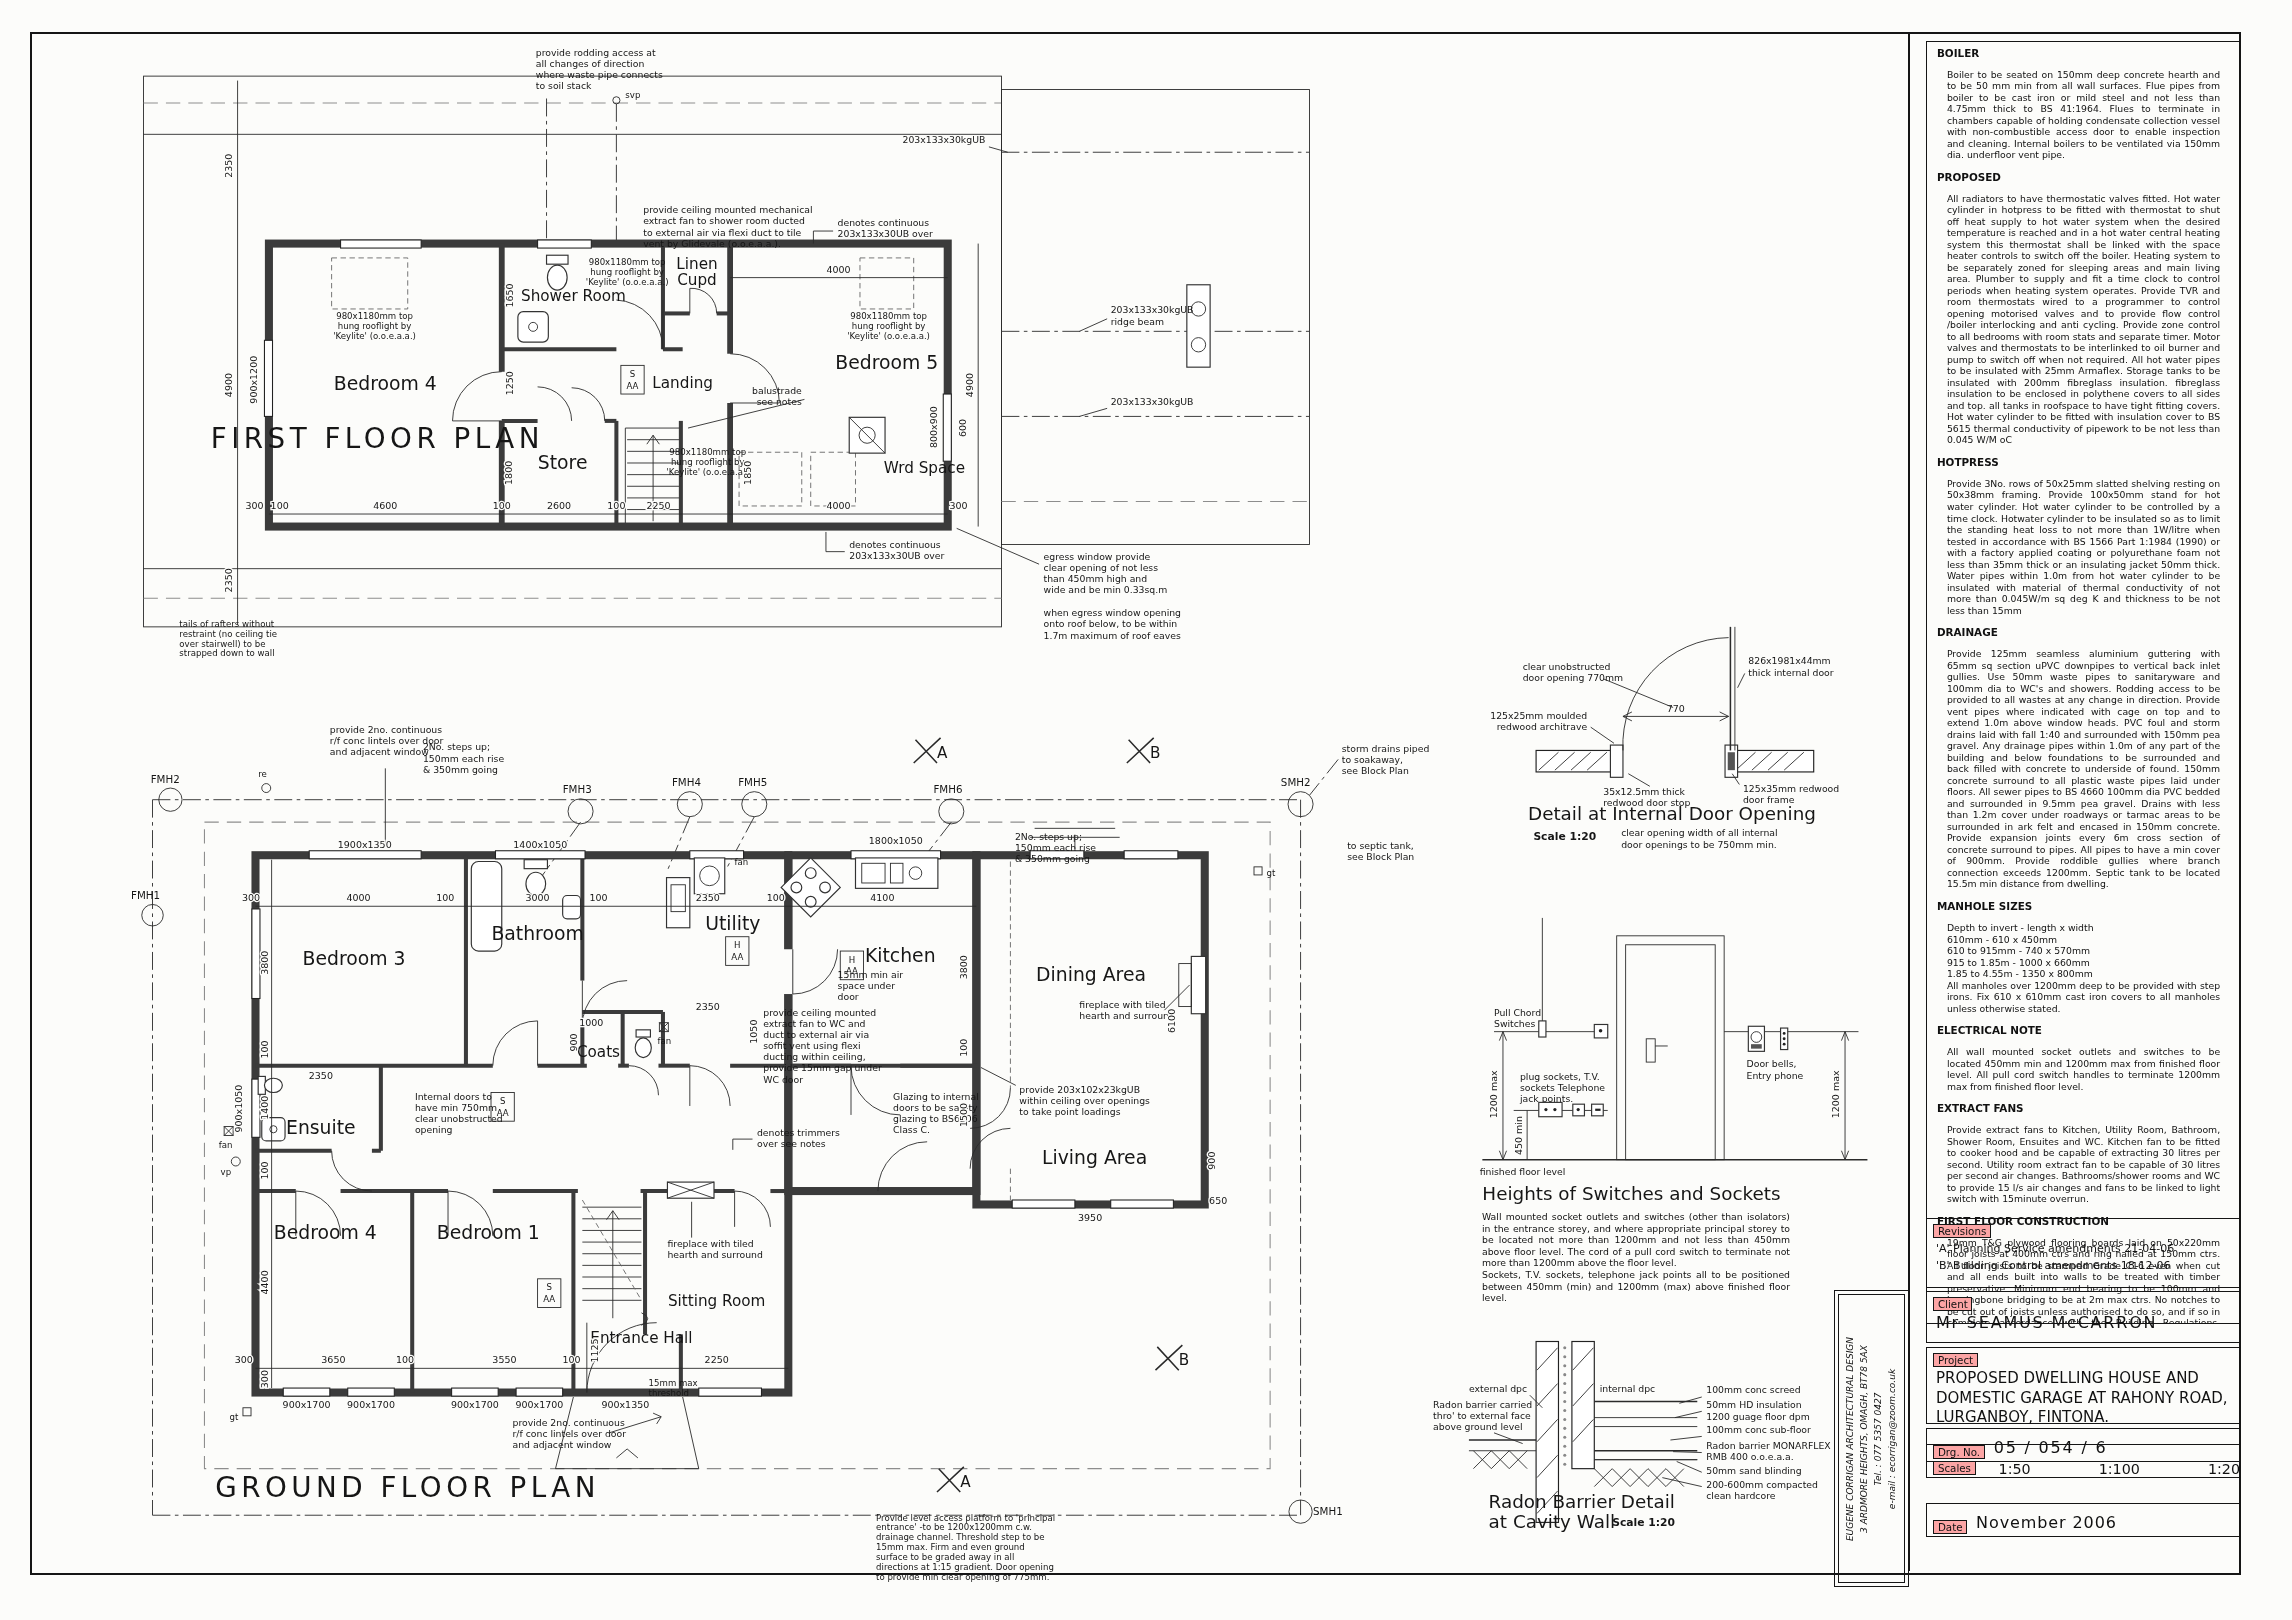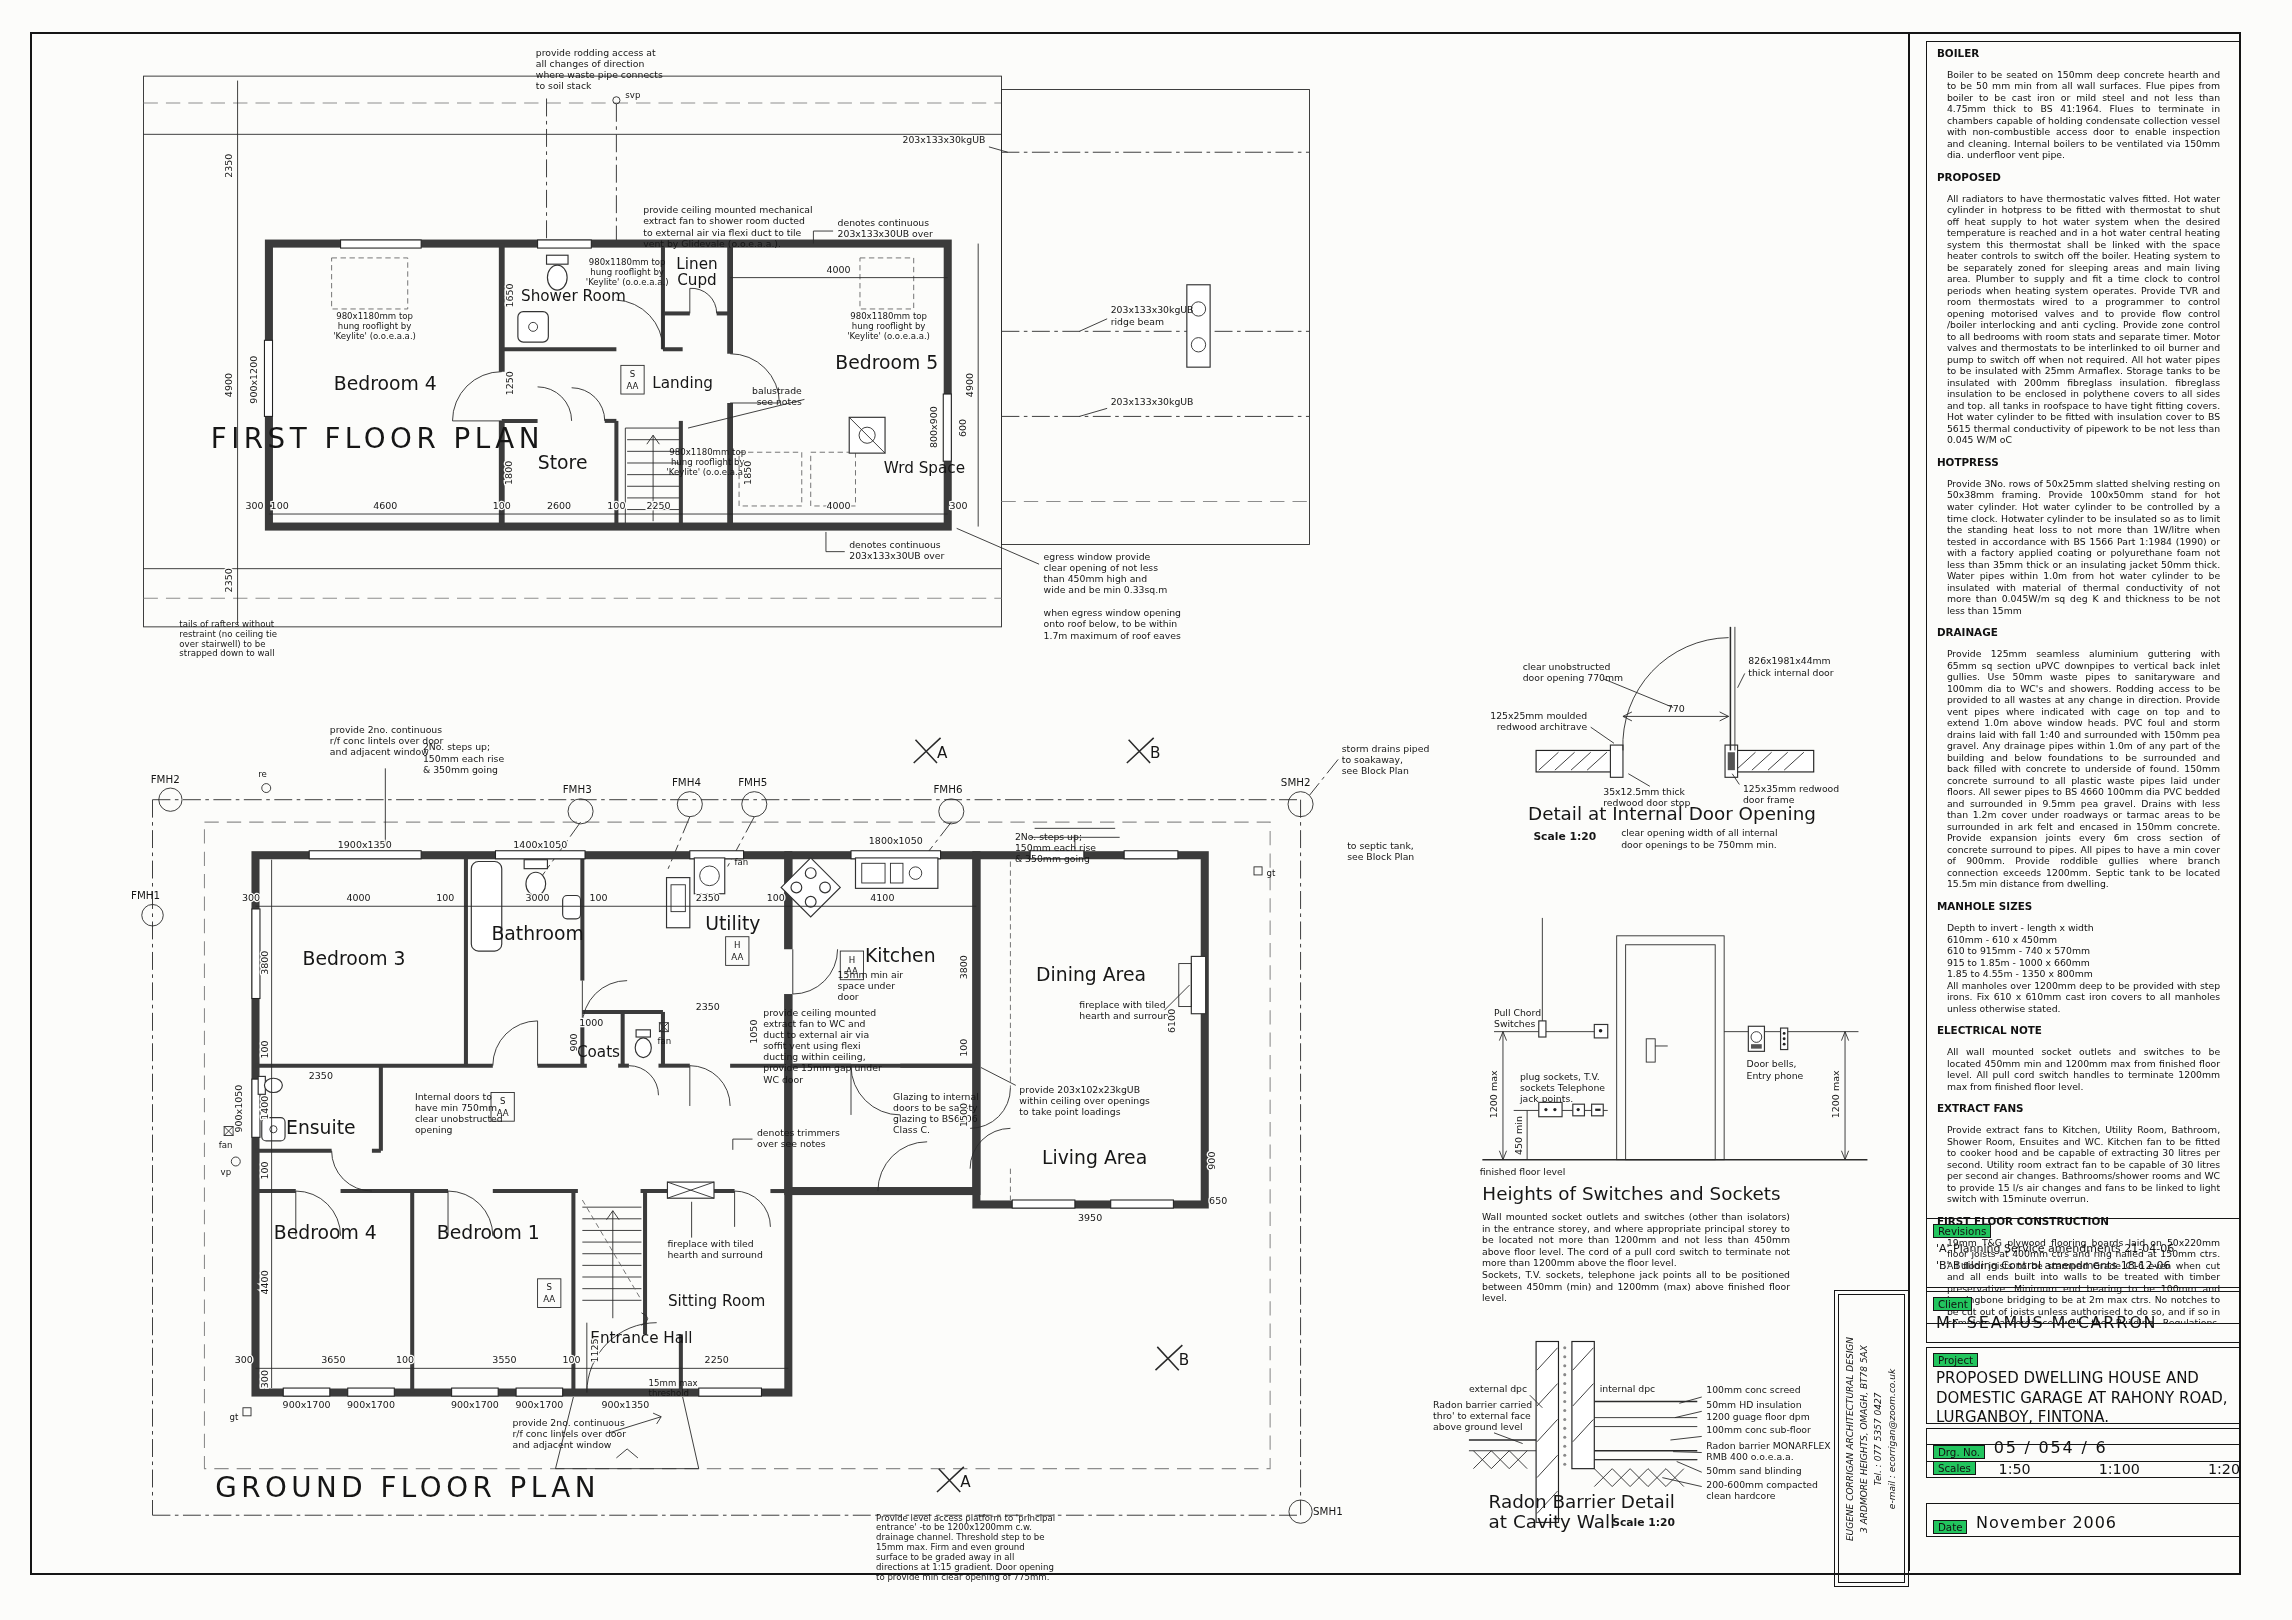--- a/index.html
+++ b/index.html
@@ -26,21 +26,21 @@
   .h2{font-size:20.5px}
   .sc{font-size:12px;font-weight:bold}
   .mk{font-size:11.5px}
   .sm{font-size:9.6px}
   .mid{text-anchor:middle}.end{text-anchor:end}
   
   .specbox{position:absolute;left:1926px;top:41px;width:315px;height:1283px;border:1.8px solid #151515;box-sizing:border-box;padding:4.5px 9.9px 0 9.9px;overflow:hidden}
   .specbox h4{font-size:10.4px;margin:7.2px 0 0.9px 0}
   .specbox p{font-size:9.3px;line-height:1.24;margin:10px;text-align:justify;white-space:pre-line}
   .tb{position:absolute;left:1926px;width:315px;border:1.8px solid #151515;box-sizing:border-box;background:transparent}
-  .tb .lbl{display:inline-block;border:1.3px solid #151515;font-size:10.3px;padding:0 3.6px;margin:4.5px 0 1.8px 6.3px;background:#22c55e}
+  .tb .lbl{display:inline-block;border:1.3px solid #151515;font-size:10.3px;padding:0 3.6px;margin:4.5px 0 1.8px 6.3px;background:#fca5a5}
   .tb .val{font-size:14px;padding:0.9px 7.2px 3.6px 9px}
   .tb .rev{font-size:11px;line-height:1.5;padding:1.8px 7.2px 1.8px 9px;white-space:pre-line}
   .tb .big{font-size:16px;letter-spacing:1.8px}
   .inline-lbl{display:flex;align-items:flex-end}
   .inline-lbl .val{padding-top:3.6px}
   .scales-vals{display:flex;gap:68px;font-size:14.3px;padding:3.6px 0 0 23px}
   .arch{position:absolute;left:1834px;top:1290px;width:75px;height:297px;border:1.4px solid #151515;box-sizing:border-box}
   .arch:after{content:"";position:absolute;left:2.7px;top:2.7px;right:2.7px;bottom:2.7px;border:0.9px solid #151515}
   .arch-in{position:absolute;left:50%;top:50%;width:287px;transform:translate(-50%,-50%) rotate(-90deg);text-align:center;font-style:italic;font-size:9px;line-height:1.55;white-space:pre-line}
   .swbody{position:absolute;left:1482px;top:1211px;width:308px;font-size:9.3px;line-height:1.25;text-align:justify;white-space:pre-line}

